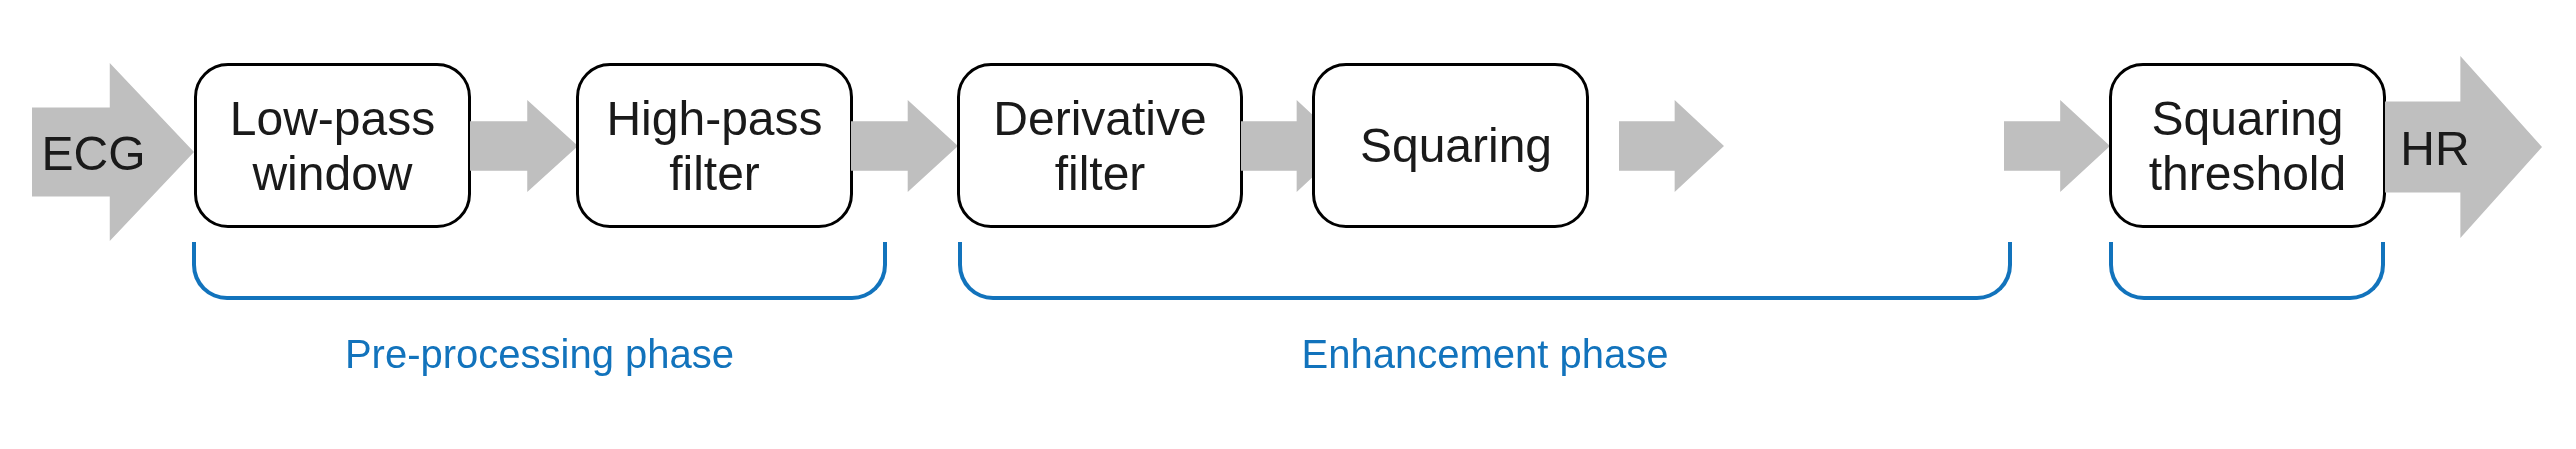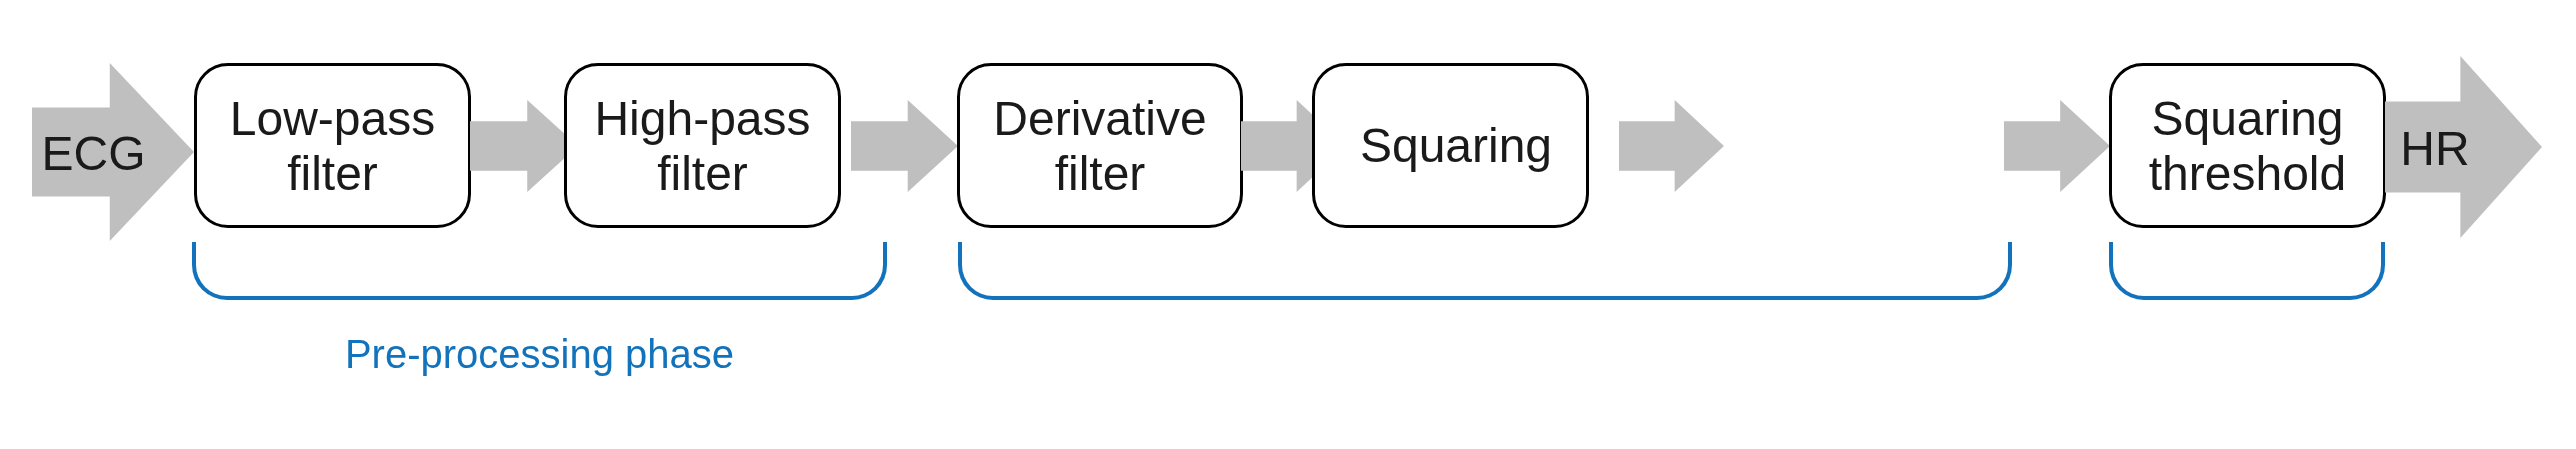--- a/index.html
+++ b/index.html
@@ -93,26 +93,26 @@
 </head>
 <body>
 
 <div class="canvas">
 
   <div class="io-arrow ecg"></div>
   <div class="io-label ecg-label">ECG</div>
 
   <div class="box" style="left:194px;width:277px;">
     <span class="box-label">Low-pass
-filter</span>
+window</span>
   </div>
 
   <div class="conn" style="left:470px;width:108px;"></div>
 
-  <div class="box" style="left:564px;width:277px;">
+  <div class="box" style="left:576px;width:277px;">
     <span class="box-label">High-pass
 filter</span>
   </div>
 
   <div class="conn" style="left:851px;width:107px;"></div>
 
   <div class="box" style="left:957px;width:286px;">
     <span class="box-label">Derivative
 filter</span>
   </div>
@@ -134,15 +134,16 @@
   </div>
 
   <div class="io-arrow hr"></div>
   <div class="io-label hr-label">HR</div>
 
   <div class="brace b1"></div>
   <div class="brace b2"></div>
   <div class="brace b3"></div>
 
   <div class="phase-label p1">Pre-processing phase</div>
+  <div class="phase-label p2">Enhancement phase</div>
 
 </div>
 
 
 </body></html>

